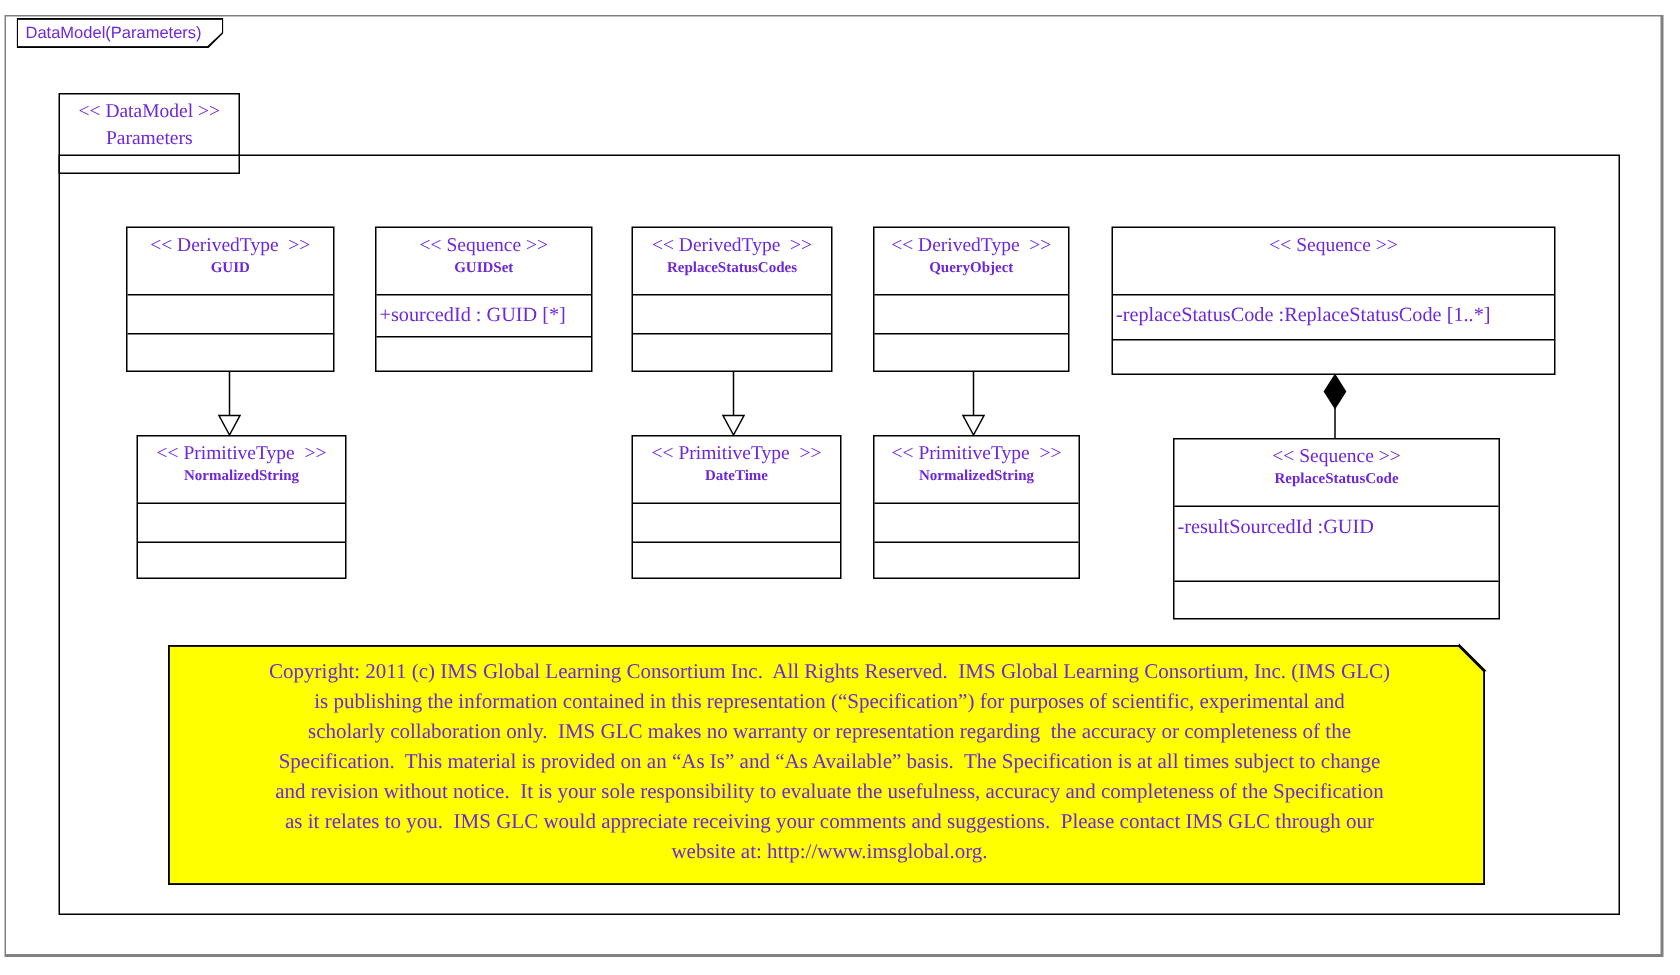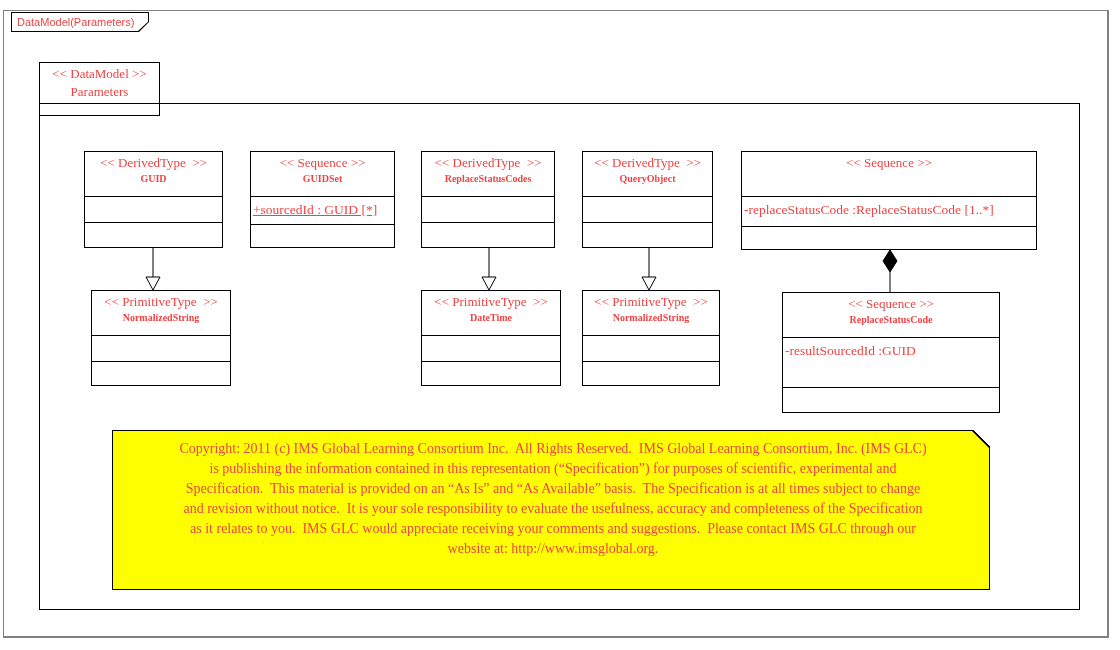--- a/index.html
+++ b/index.html
@@ -1,18 +1,18 @@
 <!DOCTYPE html>
 <html><head>
 <meta charset="utf-8">
 <style>
   html,body { margin:0; padding:0; background:#ffffff; }
   .canvas {
     position:relative; width:1120px; height:650px; overflow:hidden;
-    background:#ffffff; font-family:"Liberation Serif", serif; color:#ef4444;
+    background:#ffffff; font-family:"Liberation Serif", serif; color:#6d28d9;
   }
   .outer-border {
     position:absolute; left:3px; top:10px; width:1103px; height:625px;
     border:1px solid #808080; border-right-width:2px; border-bottom-width:2px;
   }
   
   .tab-outer {
     position:absolute; left:11px; top:12px; width:138px; height:20px;
     background:#000;
     clip-path: polygon(0 0, 100% 0, 100% 50%, calc(100% - 10px) 100%, 0 100%);
@@ -90,21 +90,21 @@
     </div>
     <div class="uml-comp" style="height:26px;"></div>
     <div class="uml-comp" style="height:25px;"></div>
   </div>
 
   <div class="uml-class" style="left:250px; top:151px; width:145px; height:97px;">
     <div class="uml-head" style="height:44px;">
       <div class="uml-stereo">&lt;&lt; Sequence &gt;&gt;</div>
       <div class="uml-name">GUIDSet</div>
     </div>
-    <div class="uml-comp" style="height:28px;text-decoration:underline;">
+    <div class="uml-comp" style="height:28px;">
       <div class="uml-attr">+sourcedId : GUID [*]</div>
     </div>
     <div class="uml-comp" style="height:23px;"></div>
   </div>
 
   <div class="uml-class" style="left:421px; top:151px; width:134px; height:97px;">
     <div class="uml-head" style="height:44px;">
       <div class="uml-stereo">&lt;&lt; DerivedType  &gt;&gt;</div>
       <div class="uml-name">ReplaceStatusCodes</div>
     </div>
@@ -189,20 +189,21 @@
     </g>
     <g>
       <polygon points="973,430 973,447 990,447" fill="#ffffff" stroke="#000000" stroke-width="1"></polygon>
     </g>
   </svg>
 
   <div class="note-outer">
     <div class="note-inner" id="note-bg" style="background: rgb(255, 255, 0);">
       <div class="note-line">Copyright: 2011 (c) IMS Global Learning Consortium Inc.  All Rights Reserved.  IMS Global Learning Consortium, Inc. (IMS GLC)</div>
       <div class="note-line">is publishing the information contained in this representation (“Specification”) for purposes of scientific, experimental and</div>
+      <div class="note-line">scholarly collaboration only.  IMS GLC makes no warranty or representation regarding  the accuracy or completeness of the</div>
       <div class="note-line">Specification.  This material is provided on an “As Is” and “As Available” basis.  The Specification is at all times subject to change</div>
       <div class="note-line">and revision without notice.  It is your sole responsibility to evaluate the usefulness, accuracy and completeness of the Specification</div>
       <div class="note-line">as it relates to you.  IMS GLC would appreciate receiving your comments and suggestions.  Please contact IMS GLC through our</div>
       <div class="note-line">website at: http://www.imsglobal.org.</div>
     </div>
   </div>
 
 </div>
 
 </body></html>

